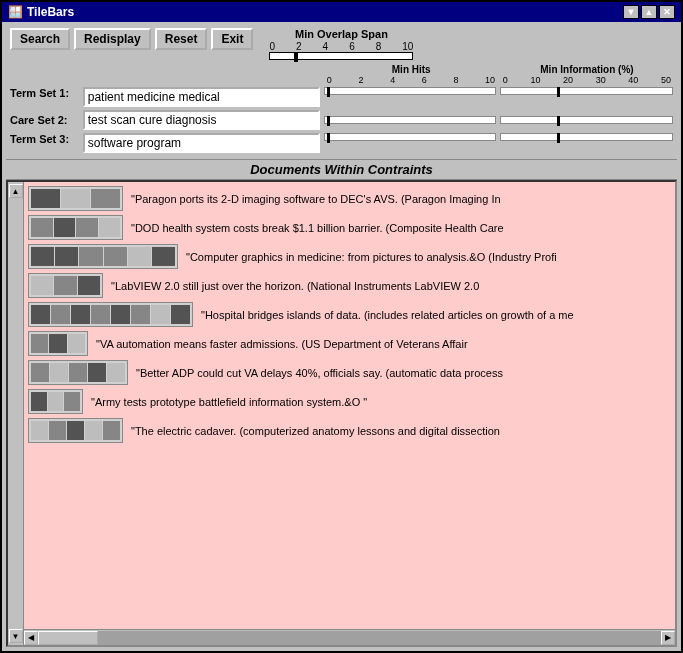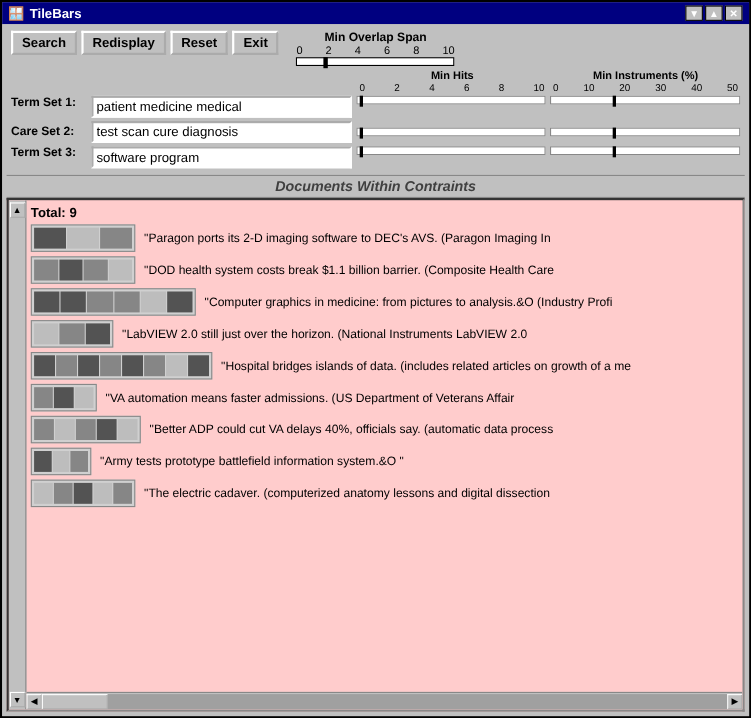--- a/index.html
+++ b/index.html
@@ -84,21 +84,21 @@
       border: 2px inset #fff;
       background: white;
       font-size: 12px;
       padding: 1px 3px;
     }
     .section-header {
       background: #c0c0c0;
       text-align: center;
       font-size: 13px;
       font-style: italic;
-      color: #404040;
+      color: #000000;
       font-weight: bold;
       border-top: 1px solid #888;
       border-bottom: 1px solid #888;
       padding: 2px;
       margin-top: 4px;
     }
     .results-panel {
       flex: 1;
       background: #ffcccc;
       border: 2px inset #888;
@@ -261,21 +261,21 @@
           </div>
         </div>
       </div>
 
       <div style="display:flex;align-items:center;margin-top:4px;">
         <div style="width:80px;"></div>
         <div style="width:264px;"></div>
         <div style="width:4px;"></div>
         <div style="font-size:10px;font-weight:bold;width:190px;text-align:center;">Min Hits</div>
         <div style="width:4px;"></div>
-        <div style="font-size:10px;font-weight:bold;width:190px;text-align:center;">Min Instruments (%)</div>
+        <div style="font-size:10px;font-weight:bold;width:190px;text-align:center;">Min Information (%)</div>
       </div>
 
       <div style="display:flex;align-items:center;">
         <div style="width:80px;"></div>
         <div style="width:264px;"></div>
         <div style="width:4px;"></div>
         <div style="display:flex;font-size:9px;width:190px;justify-content:space-between;padding:0 2px;">
           <span>0</span>
           <span>2</span>
           <span>4</span>
@@ -336,21 +336,20 @@
 
     <div class="section-header">Documents Within Contraints</div>
 
     <div class="results-panel">
       <div class="left-scrollbar">
         <div class="scroll-arrow">▲</div>
         <div class="scroll-arrow">▼</div>
       </div>
       <div style="flex:1;display:flex;flex-direction:column;overflow:hidden;">
         <div class="results-content">
-          <div class="total-count">Total: 9</div>
 
           <div class="result-item">
             <div class="tile-bar-visual">
               <div class="tile-segment dark"></div>
               <div class="tile-segment light"></div>
               <div class="tile-segment medium"></div>
             </div>
             <div class="result-text">"Paragon ports its 2-D imaging software to DEC's AVS. (Paragon Imaging In</div>
           </div>
 

